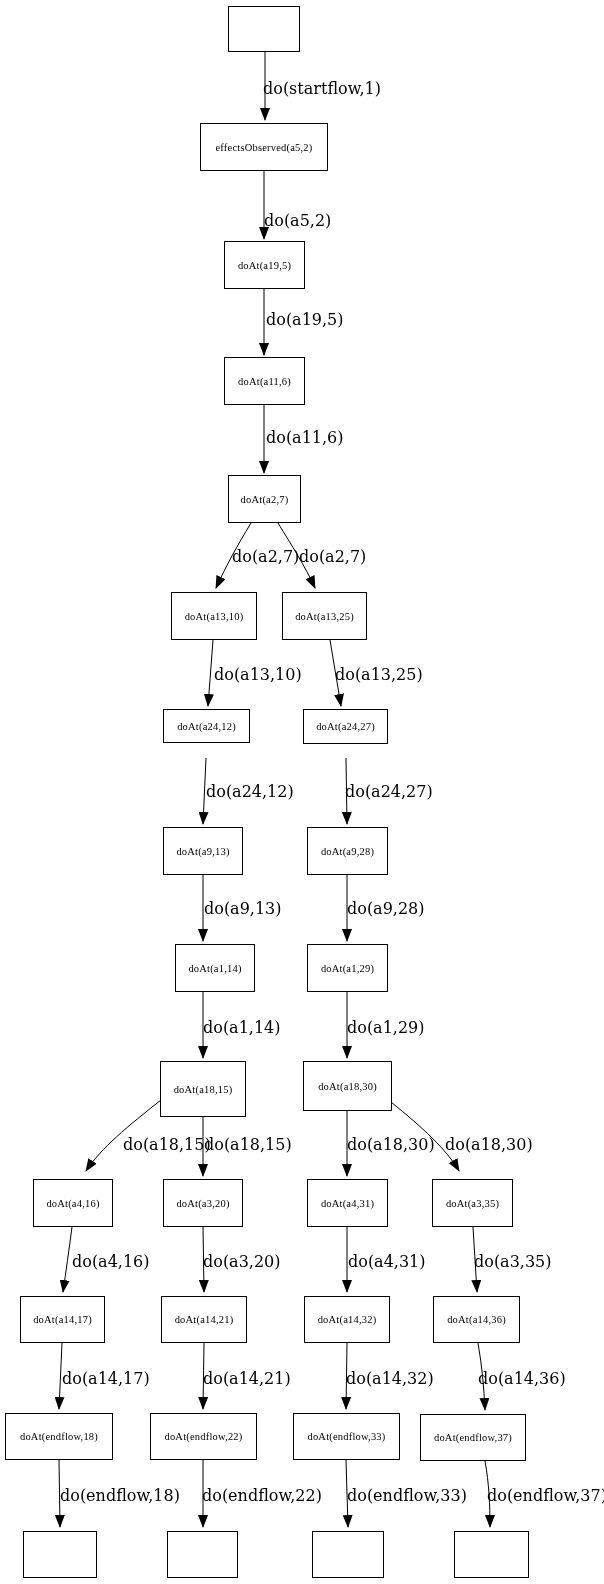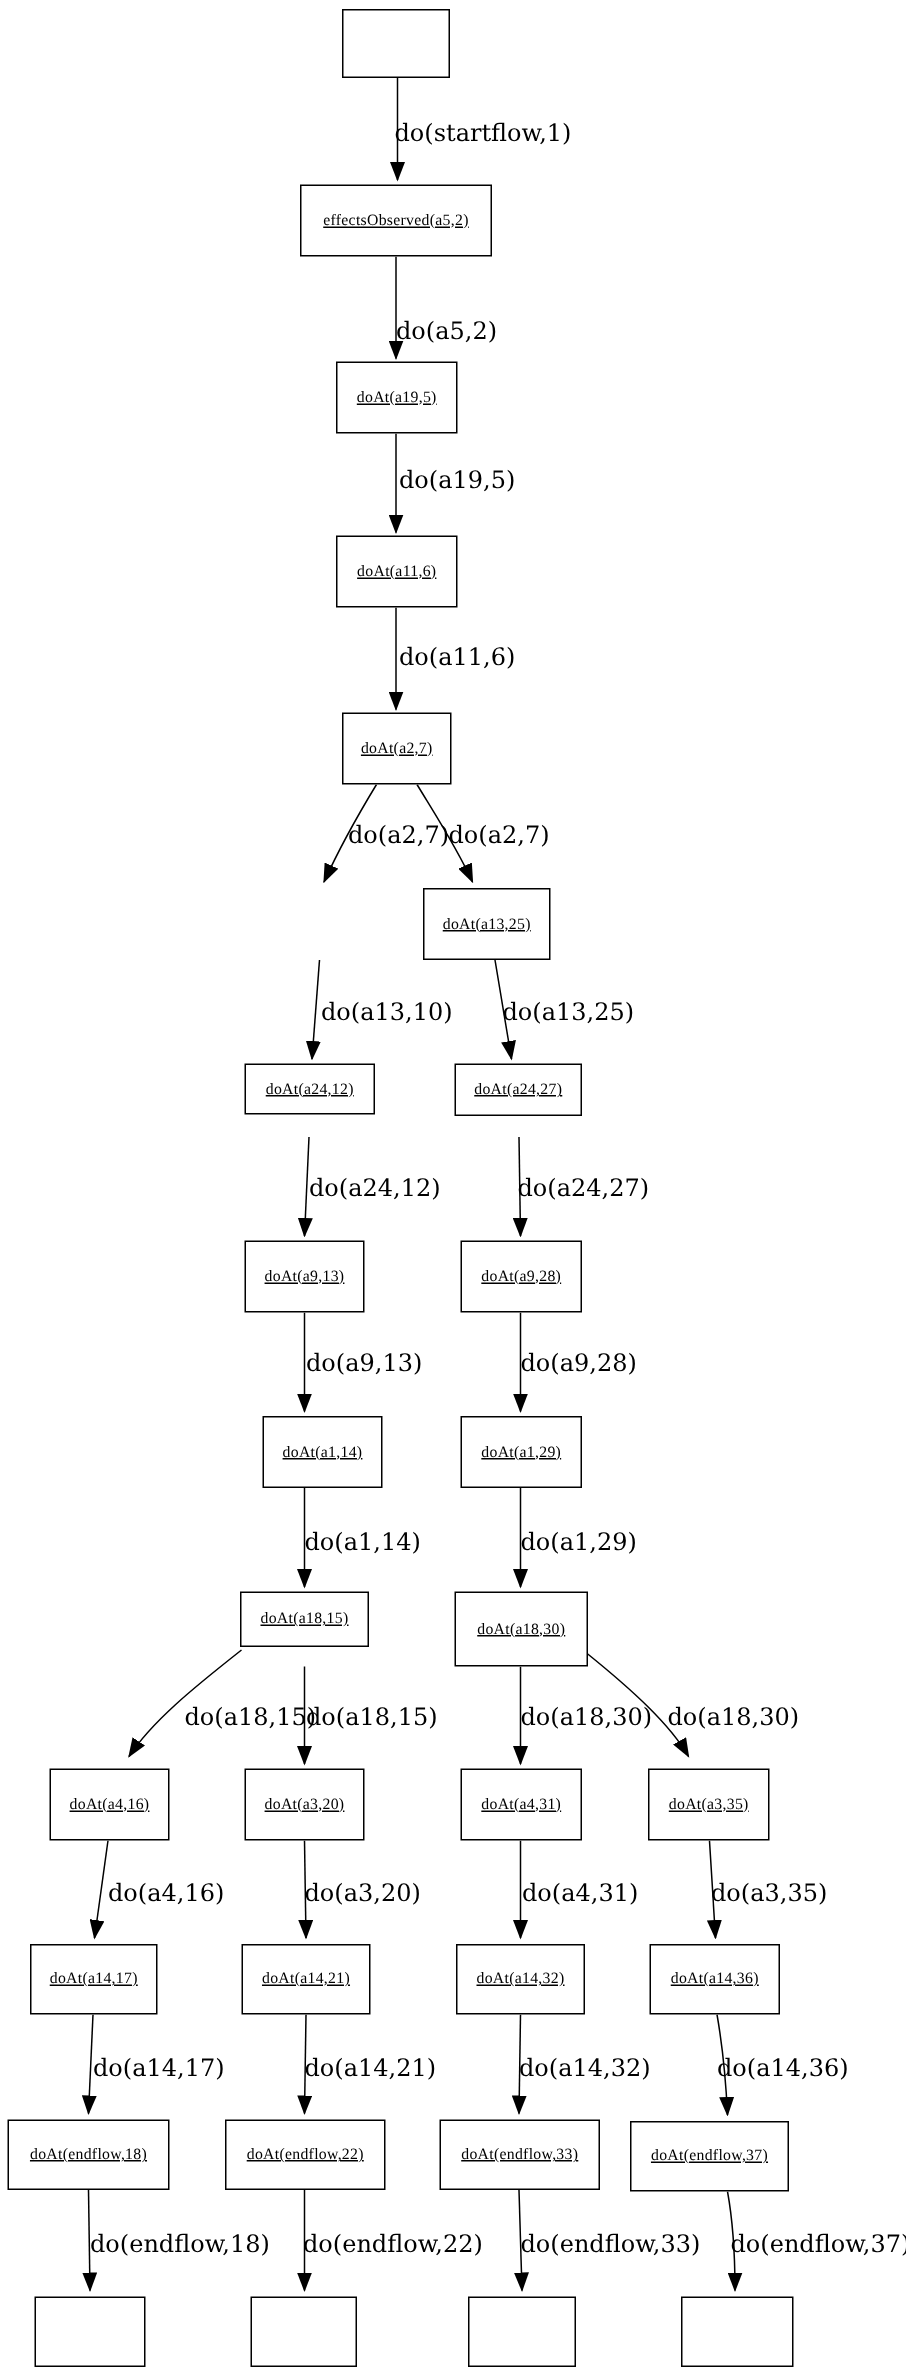--- a/index.html
+++ b/index.html
@@ -3,21 +3,21 @@
 <meta charset="utf-8">
 <style>
   html,body{margin:0;padding:0;background:#ffffff;}
   .canvas{position:relative;width:604px;height:1584px;background:#ffffff;overflow:hidden;
           font-family:"Liberation Serif",serif;}
   .edges{position:absolute;left:0;top:0;z-index:1;}
   .edges path{fill:none;stroke:#000000;stroke-width:1;}
   .node{position:absolute;z-index:2;background:#ffffff;border:1px solid #000000;
         display:flex;align-items:center;justify-content:center;box-sizing:border-box;}
   .nlabel{font-family:"Liberation Serif",serif;font-size:10.5px;color:#000000;
-          white-space:nowrap;letter-spacing:0.2px;text-decoration:underline;}
+          white-space:nowrap;letter-spacing:0.2px;}
   .elabel{position:absolute;z-index:3;font-family:"DejaVu Serif",serif;font-size:16px;
           color:#000000;white-space:nowrap;line-height:1.1;}
 </style>
 </head>
 <body>
 
 <div class="canvas">
 
   <svg class="edges" width="604" height="1584" xmlns="http://www.w3.org/2000/svg">
     <defs>
@@ -65,20 +65,23 @@
     </div>
   <div class="node" style="left:224px;top:241px;width:81px;height:48px">
     <span class="nlabel">doAt(a19,5)</span>
     </div>
   <div class="node" style="left:224px;top:357px;width:81px;height:48px">
     <span class="nlabel">doAt(a11,6)</span>
     </div>
   <div class="node" style="left:228px;top:475px;width:73px;height:48px">
     <span class="nlabel">doAt(a2,7)</span>
     </div>
+  <div class="node" style="left:171px;top:592px;width:86px;height:48px">
+    <span class="nlabel">doAt(a13,10)</span>
+    </div>
   <div class="node" style="left:282px;top:592px;width:85px;height:48px">
     <span class="nlabel">doAt(a13,25)</span>
     </div>
   <div class="node" style="left:163px;top:709px;width:87px;height:34px">
     <span class="nlabel">doAt(a24,12)</span>
     </div>
   <div class="node" style="left:303px;top:709px;width:85px;height:35px">
     <span class="nlabel">doAt(a24,27)</span>
     </div>
   <div class="node" style="left:163px;top:827px;width:80px;height:48px">
@@ -86,21 +89,21 @@
     </div>
   <div class="node" style="left:307px;top:827px;width:81px;height:48px">
     <span class="nlabel">doAt(a9,28)</span>
     </div>
   <div class="node" style="left:175px;top:944px;width:80px;height:48px">
     <span class="nlabel">doAt(a1,14)</span>
     </div>
   <div class="node" style="left:307px;top:944px;width:81px;height:48px">
     <span class="nlabel">doAt(a1,29)</span>
     </div>
-  <div class="node" style="left:160px;top:1061px;width:86px;height:37px">
+  <div class="node" style="left:160px;top:1061px;width:86px;height:56px">
     <span class="nlabel">doAt(a18,15)</span>
     </div>
   <div class="node" style="left:303px;top:1061px;width:89px;height:50px">
     <span class="nlabel">doAt(a18,30)</span>
     </div>
   <div class="node" style="left:33px;top:1179px;width:80px;height:48px">
     <span class="nlabel">doAt(a4,16)</span>
     </div>
   <div class="node" style="left:163px;top:1179px;width:80px;height:48px">
     <span class="nlabel">doAt(a3,20)</span>

